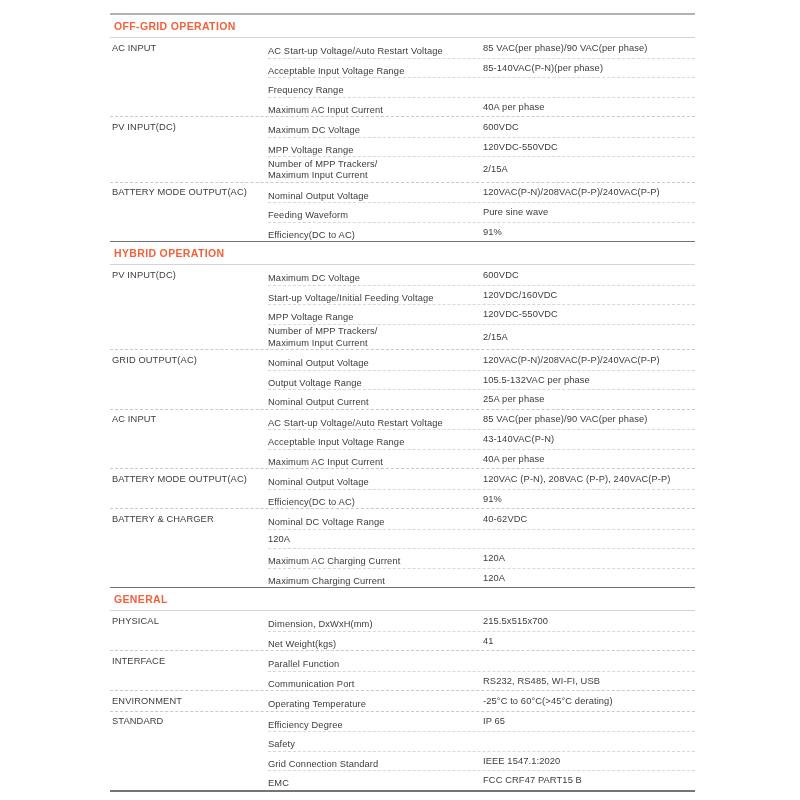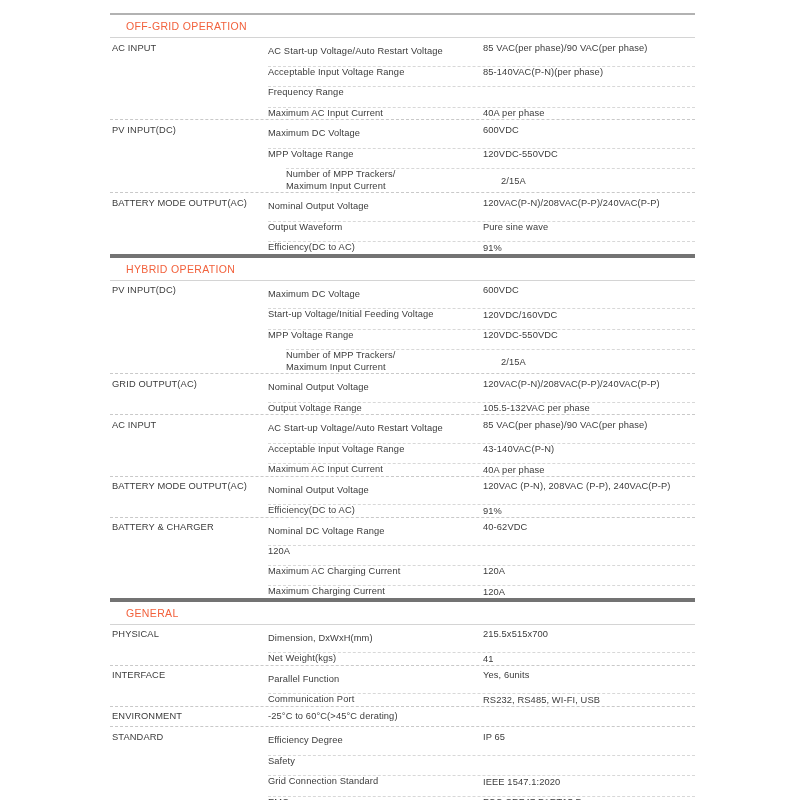--- a/index.html
+++ b/index.html
@@ -11,41 +11,41 @@
     font-family: "Liberation Sans", sans-serif;
   }
   .spec-table {
     position: absolute;
     left: 110px;
     top: 13px;
     width: 585px;
     border-bottom: 2px solid #757575;
   }
   .spec-section:first-child { border-top: 2px solid #b2b2b2; }
-  .spec-section:not(:first-child) { border-top: 4px solid #737373; }
+  .spec-section:not(:first-child) { border-top: 1px solid #737373; }
 
   .section-header {
     height: 22px;
     display: flex;
     align-items: center;
     border-bottom: 1px solid #d4d4d4;
   }
   .section-title {
-    margin: 16px;
+    margin: 4px;
     font-size: 10.5px;
-    font-weight: normal;
+    font-weight: bold;
     letter-spacing: 0.35px;
     color: #f2613c;
   }
 
   .group:not(:first-child) { border-top: 1px dashed #c9c9c9; }
 
   .row { display: flex; min-height: 19.5px; }
-  .row.tall { min-height: 25.5px; gap: 18px; }
-  .row:not(:first-child) .sub { border-top: 1px dashed #d8d8d8; margin-top: 8px; }
+  .row.tall { min-height: 25.5px; }
+  .row:not(:first-child) .sub { border-top: 1px dashed #d8d8d8; }
 
   .cell {
     font-size: 9.3px;
     color: #3b3b3b;
     letter-spacing: 0.12px;
   }
   .cat {
     width: 158px;
     flex-shrink: 0;
     display: flex;
@@ -160,21 +160,21 @@
         <div class="param-line"></div>
       </div>
       <div class="cell value">120VAC(P-N)/208VAC(P-P)/240VAC(P-P)</div>
     </div>
   </div>
 
   <div class="row">
     <div class="cell cat"></div>
     <div class="sub">
       <div class="cell param">
-        <div class="param-line">Output Waveform</div>
+        <div class="param-line">Feeding Waveform</div>
         <div class="param-line"></div>
       </div>
       <div class="cell value">Pure sine wave</div>
     </div>
   </div>
 
   <div class="row">
     <div class="cell cat"></div>
     <div class="sub">
       <div class="cell param">
@@ -254,20 +254,30 @@
     <div class="cell cat"></div>
     <div class="sub">
       <div class="cell param">
         <div class="param-line">Output Voltage Range</div>
         <div class="param-line"></div>
       </div>
       <div class="cell value">105.5-132VAC per phase</div>
     </div>
   </div>
 
+  <div class="row">
+    <div class="cell cat"></div>
+    <div class="sub">
+      <div class="cell param">
+        <div class="param-line">Nominal Output Current</div>
+        <div class="param-line"></div>
+      </div>
+      <div class="cell value">25A per phase</div>
+    </div>
+  </div>
 </div>
         <div class="group">
   <div class="row">
     <div class="cell cat">AC INPUT</div>
     <div class="sub">
       <div class="cell param">
         <div class="param-line">AC Start-up Voltage/Auto Restart Voltage</div>
         <div class="param-line"></div>
       </div>
       <div class="cell value">85 VAC(per phase)/90 VAC(per phase)</div>
@@ -392,39 +402,42 @@
   </div>
 </div>
         <div class="group">
   <div class="row">
     <div class="cell cat">INTERFACE</div>
     <div class="sub">
       <div class="cell param">
         <div class="param-line">Parallel Function</div>
         <div class="param-line"></div>
       </div>
-      <div class="cell value">Yes, 6units</div>
     </div>
   </div>
 
   <div class="row">
     <div class="cell cat"></div>
     <div class="sub">
       <div class="cell param">
         <div class="param-line">Communication Port</div>
         <div class="param-line"></div>
       </div>
       <div class="cell value">RS232, RS485, WI-FI, USB</div>
     </div>
   </div>
 </div>
         <div class="group">
   <div class="row">
     <div class="cell cat">ENVIRONMENT</div>
     <div class="sub">
+      <div class="cell param">
+        <div class="param-line">Operating Temperature</div>
+        <div class="param-line"></div>
+      </div>
       <div class="cell value">-25°C to 60°C(&gt;45°C derating)</div>
     </div>
   </div>
 </div>
         <div class="group">
   <div class="row">
     <div class="cell cat">STANDARD</div>
     <div class="sub">
       <div class="cell param">
         <div class="param-line">Efficiency Degree</div>

